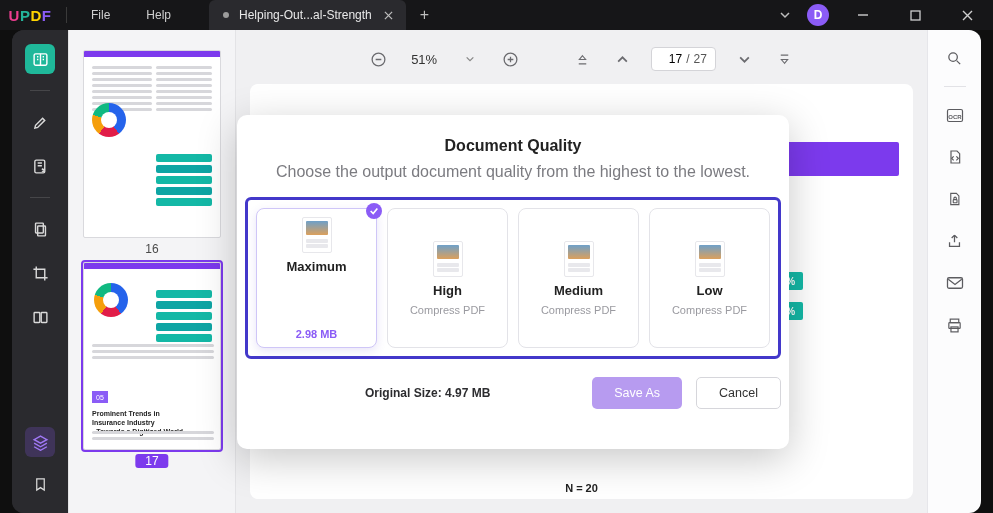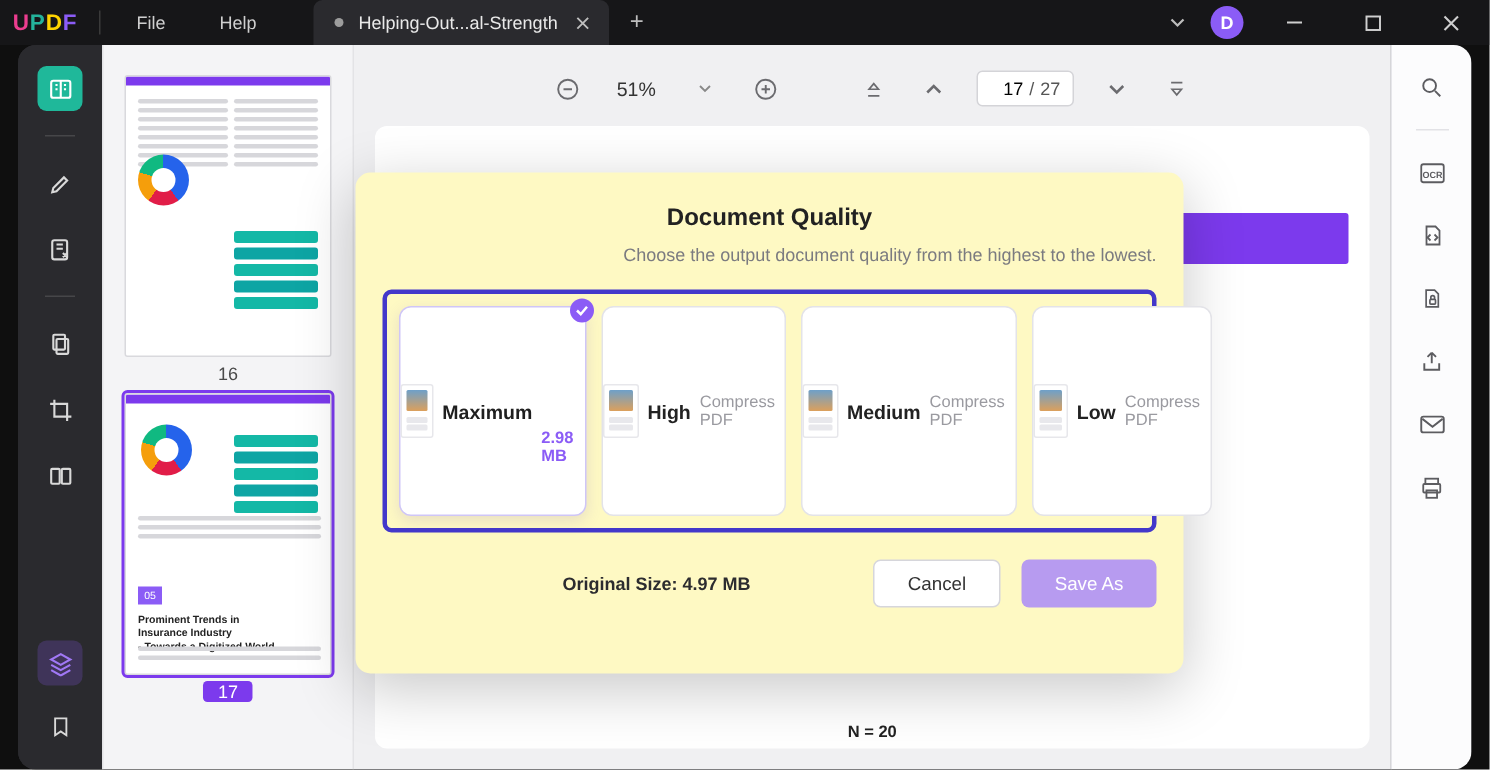--- a/index.html
+++ b/index.html
@@ -68,25 +68,25 @@
   .badge { position:absolute; right:110px; width:30px; height:18px; background:#14b8a6; color:#fff; font-size:10px; font-weight:600; border-radius:2px; display:flex; align-items:center; justify-content:center; }
   .badge.b1 { top:188px; } .badge.b2 { top:218px; }
 
   
   .rtools { width:54px; background:#fcfcfd; border-left:1px solid #e6e6ea; display:flex; flex-direction:column; align-items:center; padding-top:14px; gap:14px; }
   .rtools .ric { width:28px;height:28px;display:flex;align-items:center;justify-content:center;color:#5c5c60;cursor:pointer; }
   .rtools .rsep { width:22px;height:1px;background:#e2e2e6; }
 
   
   .overlay { position:absolute; inset:0; }
-  .modal { position:absolute; left:225px; top:85px; width:552px; height:334px; background:#fef9c3; border-radius:10px; box-shadow:0 10px 40px rgba(0,0,0,.22); padding:22px 18px 18px; }
+  .modal { position:absolute; left:225px; top:85px; width:552px; height:334px; background:#ffffff; border-radius:10px; box-shadow:0 10px 40px rgba(0,0,0,.22); padding:22px 8px 18px; }
   .modal h2 { text-align:center; font-size:16px; font-weight:700; color:#222; }
-  .modal .sub { text-align:right; font-size:12px; color:#7b7b80; margin-top:8px; }
+  .modal .sub { text-align:center; font-size:16px; color:#7b7b80; margin-top:8px; }
   .opts { margin-top:16px; border:3px solid #4338ca; border-radius:6px; padding:8px; display:flex; gap:10px; }
-  .card { flex:1; background:#fff; border:1px solid #e3e3e8; border-radius:8px; height:140px; display:flex; flex-direction:row; align-items:center; justify-content:center; gap:6px; cursor:pointer; position:relative; }
+  .card { flex:1; background:#fff; border:1px solid #e3e3e8; border-radius:8px; height:140px; display:flex; flex-direction:column; align-items:center; justify-content:center; gap:6px; cursor:pointer; position:relative; }
   .card.selected { border-color:#cfc6f7; box-shadow:0 3px 10px rgba(103,75,210,.15); }
   .card .chk { position:absolute; top:-6px; right:-6px; width:16px; height:16px; border-radius:50%; background:#8b5cf6; display:flex; align-items:center; justify-content:center; }
   .card .chk svg { width:10px;height:10px; }
   .card .mini { width:30px; height:36px; background:#fff; border:1px solid #e7e7eb; border-radius:2px; position:relative; }
   .card .mini::before { content:""; position:absolute; left:3px; right:3px; top:3px; height:14px; background:linear-gradient(#6ea0c9,#dca05c); border-radius:1px; }
   .card .mini::after { content:""; position:absolute; left:3px; right:3px; bottom:4px; height:4px; background:#e8e8ec; border-radius:1px; box-shadow:0 -5px 0 #e8e8ec; }
   .card .name { font-size:13px; font-weight:700; color:#222; }
   .card.selected .name { color:#1f1f1f; }
   .card .meta { font-size:11px; color:#9a9aa0; }
   .card.selected .meta { color:#8b5cf6; font-weight:600;margin-top:48px; }
@@ -401,19 +401,19 @@
         </div>
         <div class="card">
           <div class="mini"></div>
           <div class="name">Low</div>
           <div class="meta">Compress PDF</div>
         </div>
       </div>
 
       <div class="mfoot">
         <div class="orig">Original Size: 4.97 MB</div>
+        <div class="btn save">Save As</div>
         <div class="btn cancel">Cancel</div>
-        <div class="btn save">Save As</div>
       </div>
     </div>
   </div>
 
 </div>
 
 </body></html>

